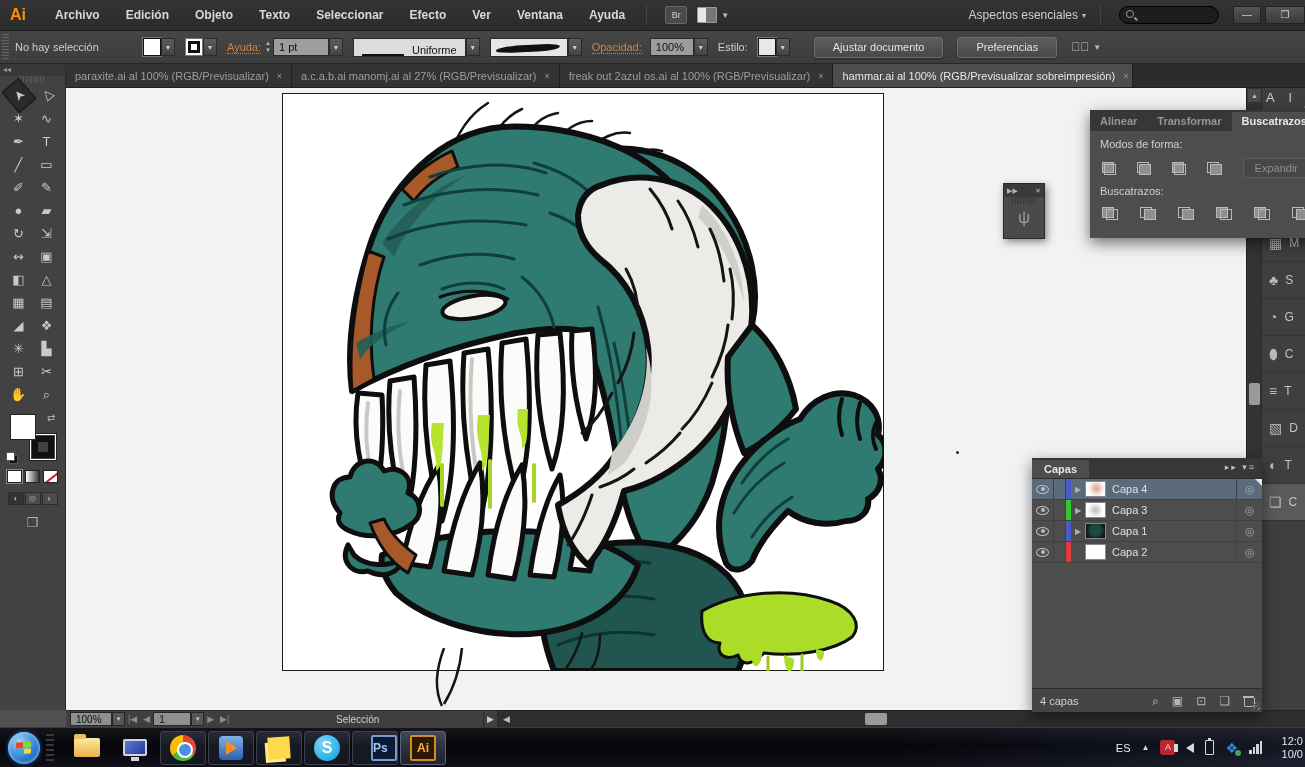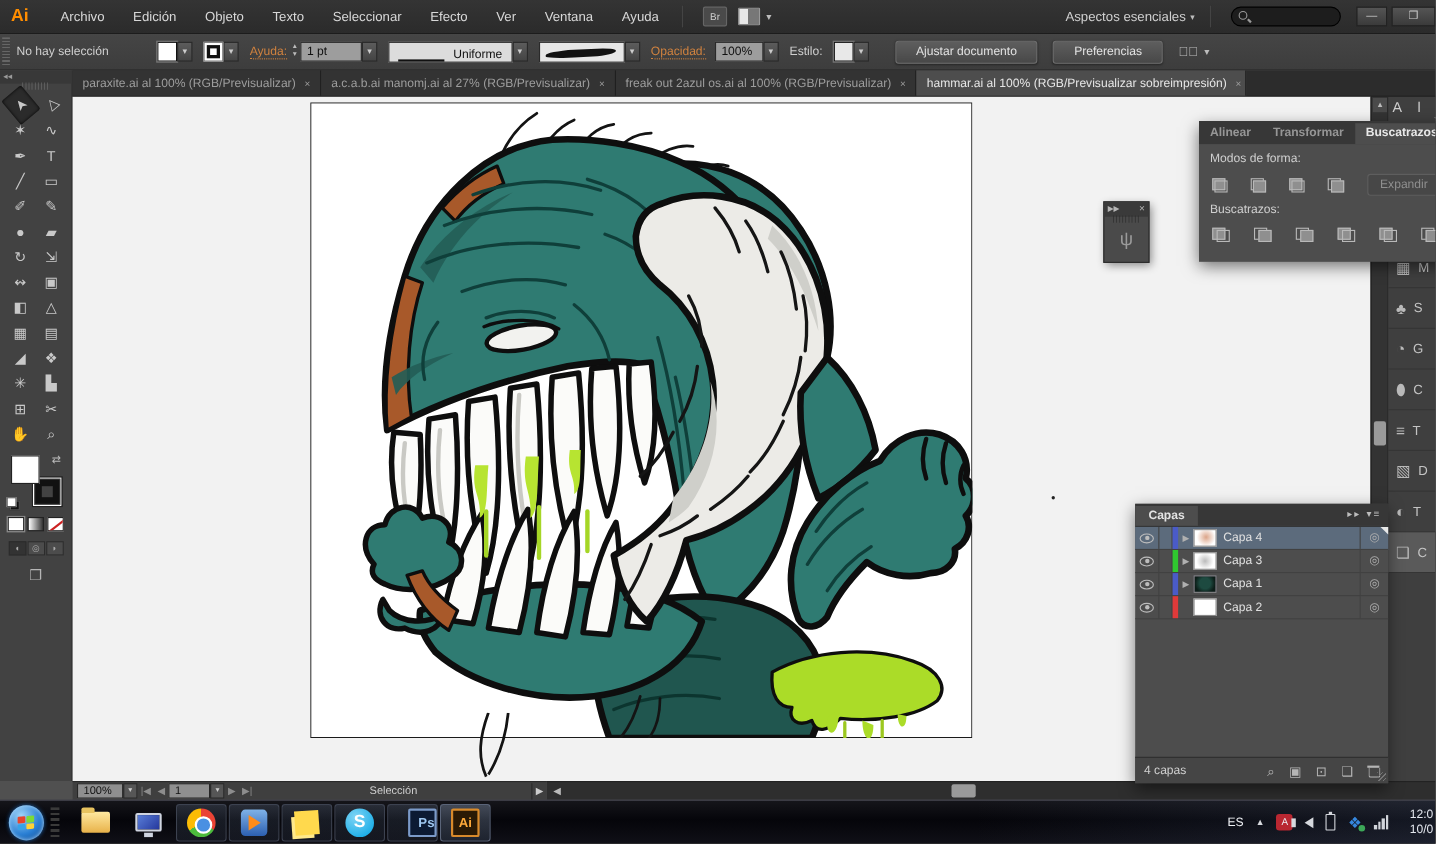--- a/index.html
+++ b/index.html
@@ -4,21 +4,21 @@
 <style>
   * { margin:0; padding:0; box-sizing:border-box; }
   html,body { background:#111; }
   body { font-family:"Liberation Sans", sans-serif; }
   .screen { position:relative; width:1305px; height:767px; overflow:hidden; background:#505050; font-size:11px; color:#d6d6d6; }
   .ab { position:absolute; }
 
   
   .menubar { left:0; top:0; width:1305px; height:31px; background:linear-gradient(#343434,#2b2b2b); border-bottom:1px solid #1c1c1c; display:flex; align-items:center; }
   .ai-logo { color:#ff8d00; font-weight:bold; font-size:16px; margin:0 16px 0 10px; }
-  .menu-item { padding:0 13px; font-size:12px; color:#d8d8d8; line-height:30px; }
+  .menu-item { padding:0 13px; font-size:12px; color:#d8d8d8; line-height:30px;font-weight:bold; }
   .mb-sep { width:1px; height:20px; background:#1e1e1e; border-right:1px solid #444; margin:0 8px; }
   .br-btn { width:22px; height:18px; background:#4a4a4a; border:1px solid #666; border-radius:2px; color:#cfcfcf; font-size:9px; text-align:center; line-height:16px; margin:0 10px; }
   .arrange-ico { width:20px; height:16px; border:1px solid #999; background:linear-gradient(90deg,#e8e8e8 45%,#777 45%); border-radius:1px; }
   .caret { color:#bdbdbd; font-size:8px; margin-left:4px; }
   .workspace { margin-left:auto; display:flex; align-items:center; color:#d0d0d0; font-size:12px; }
   .searchbox { width:100px; height:18px; background:#1d1d1d; border:1px solid #000; border-radius:9px; margin:0 10px; position:relative; }
   .mag { position:absolute; left:6px; top:3px; width:8px; height:8px; border:1.5px solid #9a9a9a; border-radius:50%; }
   .mag::after { content:""; position:absolute; left:7px; top:7px; width:4px; height:1.5px; background:#9a9a9a; transform:rotate(45deg); }
   .winbtn { width:28px; height:18px; background:linear-gradient(#555,#3a3a3a); border:1px solid #222; color:#ccc; text-align:center; line-height:16px; font-size:10px; margin-left:4px; }
 
@@ -164,21 +164,21 @@
   .folder { width:26px; height:19px; background:linear-gradient(#ffe9a0,#e8b24a); border-radius:2px; position:relative; }
   .folder::before { content:""; position:absolute; left:0; top:-4px; width:12px; height:5px; background:#e8c35f; border-radius:2px 2px 0 0; }
   .monitor { width:24px; height:17px; background:linear-gradient(135deg,#5a7ed8,#24379c); border:2px solid #cfd4e0; border-radius:2px; position:relative; }
   .monitor::after { content:""; position:absolute; left:6px; bottom:-7px; width:8px; height:4px; background:#cfd4e0; }
   .chrome { width:26px; height:26px; border-radius:50%; background:conic-gradient(#ea4335 0 33%, #4cbb3c 33% 66%, #fbbc05 66% 100%); position:relative; }
   .chrome::after { content:""; position:absolute; left:7px; top:7px; width:12px; height:12px; border-radius:50%; background:#4a90e2; border:2px solid #fff; }
   .wmp { width:24px; height:24px; background:linear-gradient(#7fb2e8,#2c5fb0); border-radius:4px; position:relative; }
   .wmp::after { content:""; position:absolute; left:7px; top:5px; border-left:11px solid #ff8c1a; border-top:7px solid transparent; border-bottom:7px solid transparent; }
   .notes { width:22px; height:22px; background:#ffd94d; box-shadow:-4px 4px 0 -1px #ffe98a; transform:rotate(-4deg); }
   .skype { width:26px; height:26px; border-radius:50%; background:radial-gradient(circle at 35% 30%, #7fd4f5, #00a3e4); color:#fff; font-weight:bold; font-size:16px; text-align:center; line-height:26px; }
-  .psq { width:26px; height:26px; border:2px solid #7b9ac9; background:#0c1a33; color:#9ec7f0; font-weight:bold; font-size:12px; text-align:right; line-height:23px; border-radius:2px;margin-left:18px; }
+  .psq { width:26px; height:26px; border:2px solid #7b9ac9; background:#0c1a33; color:#9ec7f0; font-weight:bold; font-size:12px; text-align:left; line-height:23px; border-radius:2px;margin-left:18px; }
   .aiq { width:26px; height:26px; border:2px solid #d88a2b; background:#2a1a05; color:#ffab3a; font-weight:bold; font-size:12px; text-align:center; line-height:23px; border-radius:2px; }
   .tray { margin-left:auto; display:flex; align-items:center; gap:11px; padding-right:2px; color:#fff; }
   .tray-up { color:#e8e8e8; font-size:8px; }
   .acro { width:15px; height:15px; background:#c61d23; border-radius:3px; color:#fff; font-size:9px; text-align:center; line-height:15px; }
   .spk { width:0; height:0; border-top:5px solid transparent; border-bottom:5px solid transparent; border-right:8px solid #e8e8e8; position:relative; }
   .spk::before { content:""; position:absolute; left:-12px; top:-4px; width:4px; height:8px; background:#e8e8e8; }
   .batt { width:9px; height:15px; border:1.5px solid #e8e8e8; border-radius:1px; position:relative; }
   .batt::before { content:""; position:absolute; left:2px; top:-3px; width:3px; height:2px; background:#e8e8e8; }
   .dbx { color:#2f8ceb; font-size:14px; position:relative; }
   .dbx::after { content:""; position:absolute; right:-3px; bottom:0px; width:6px; height:6px; background:#37b24d; border-radius:50%; }

